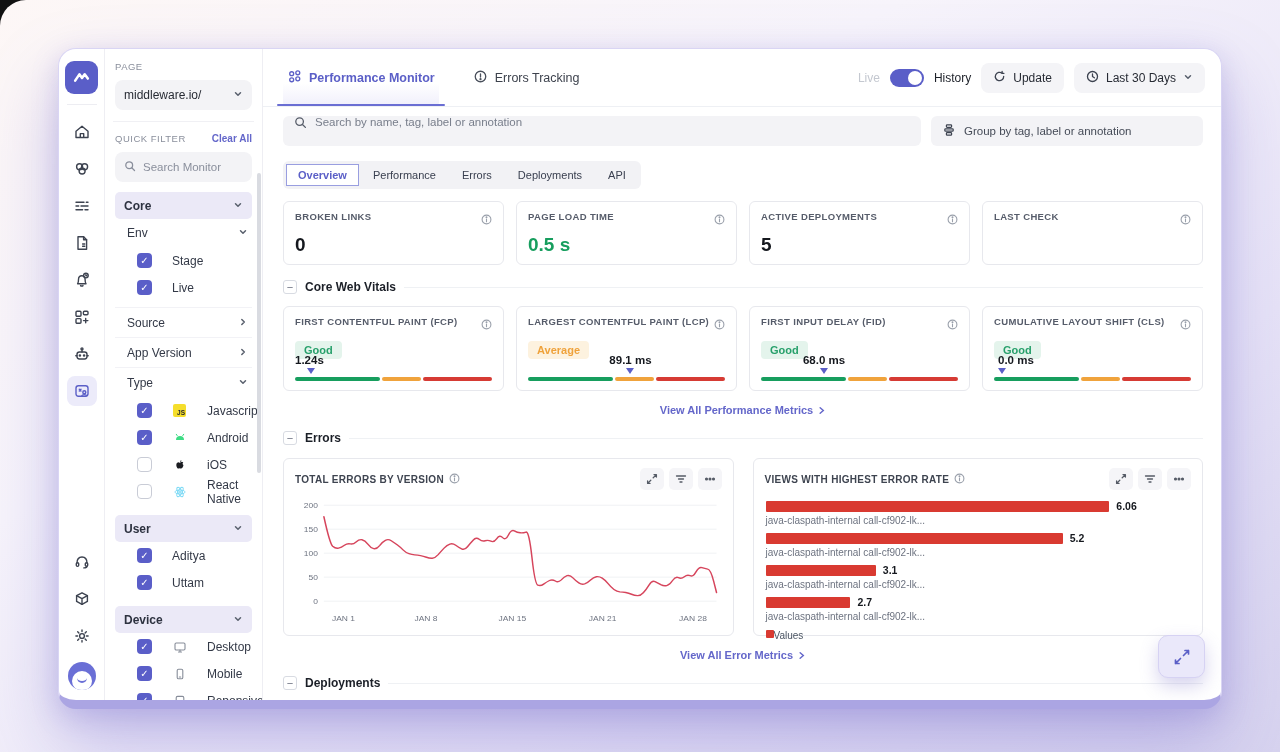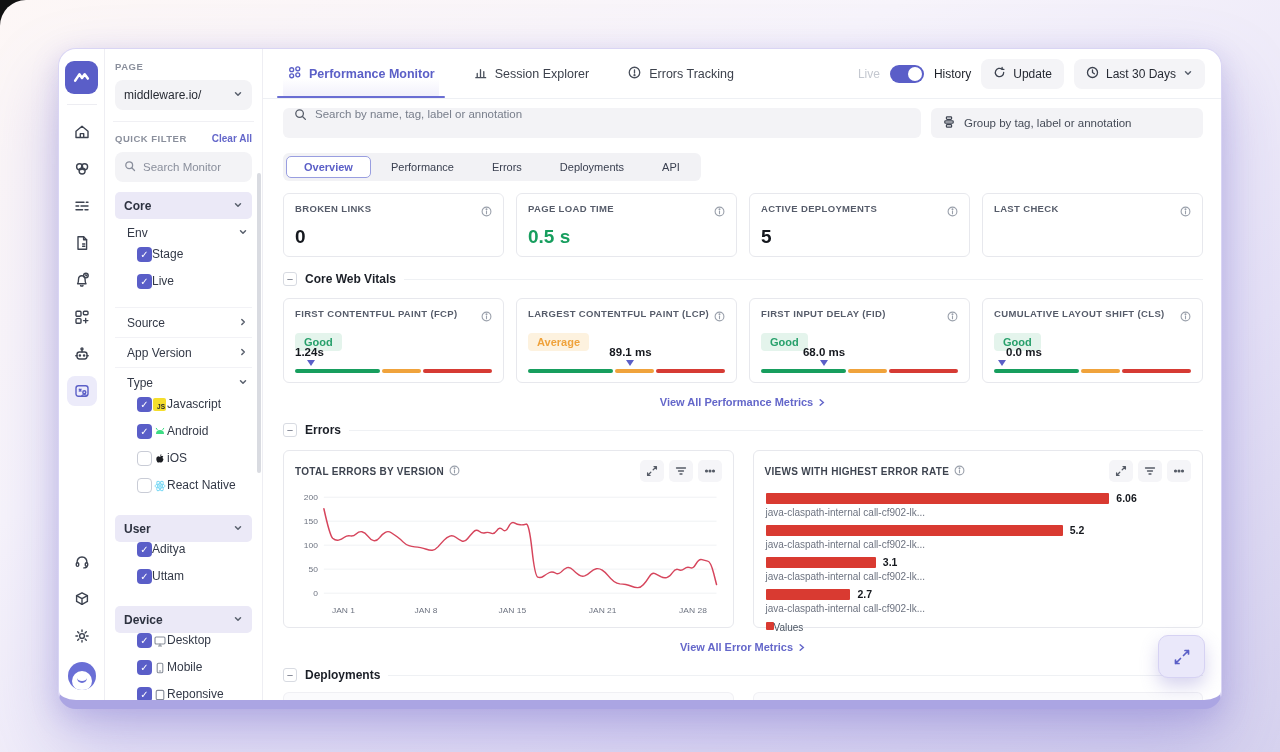--- a/index.html
+++ b/index.html
@@ -14,63 +14,63 @@
 .rail-btn{width:30px;height:30px;margin-bottom:7px;display:flex;align-items:center;justify-content:center;border-radius:8px}
 .rail-btn svg{stroke:#3d4350;fill:none;stroke-width:1.4;stroke-linecap:round;stroke-linejoin:round}
 .rail-btn.active{background:#ecebfa}
 .rail-btn.active svg{stroke:#5b5fc7}
 .rail-bottom{margin-top:auto;display:flex;flex-direction:column;align-items:center}
 .avatar{width:28px;height:28px;border-radius:50%;background:#6a6fd6;position:relative;overflow:hidden;margin-top:4px}
 .avatar .face{position:absolute;left:4px;top:9px;width:20px;height:20px;border-radius:50%;background:#fff}
 .avatar .smile{position:absolute;left:9px;top:15px;width:10px;height:6px;border-bottom:2px solid #6a6fd6;border-radius:0 0 8px 8px}
 
 .sidebar{width:158px;flex:0 0 auto;border-right:1px solid #eeeef3;padding:12px 10px 6px;position:relative;font-size:12px;overflow:hidden}
-.side-label{font-size:9.5px;font-weight:700;letter-spacing:.5px;color:#8a8f9c}
+.side-label{font-size:9.5px;font-weight:400;letter-spacing:.5px;color:#8a8f9c}
 .select{margin-top:8px;height:30px;background:#f3f3f6;border-radius:8px;display:flex;align-items:center;padding:0 9px;font-size:12px;color:#272b34}
 .select .chev{margin-left:auto}
 .side-hr{height:1px;background:#f0f0f4;margin:11px -2px}
 .qf-row{display:flex;align-items:center;justify-content:space-between}
 .clear-all{font-size:10px;color:#6467ca;font-weight:600}
 .side-search{margin-top:8px;height:30px;background:#f3f3f6;border-radius:8px;display:flex;align-items:center;gap:7px;padding:0 9px;font-size:11.5px;color:#8a8f9c}
 .sect-head{margin-top:10px;height:27px;background:#ebe9f7;border-radius:5px;display:flex;align-items:center;padding:0 9px;font-weight:700;color:#2d3240;font-size:12px}
 .sect-head .chev{margin-left:auto}
 .sub-row{height:28px;display:flex;align-items:center;padding:0 4px 0 12px;color:#333947}
 .sub-row .chev{margin-left:auto}
 .nav-row{height:30px;display:flex;align-items:center;padding:0 4px 0 12px;color:#333947;border-top:1px solid #f2f2f6}
 .nav-row .chev{margin-left:auto}
-.check-row{height:27px;display:flex;gap:0;padding-left:22px;color:#30364300}
+.check-row{height:27px;display:flex;align-items:center;gap:20px;padding-left:22px;color:#30364300}
 .check-row span.txt{color:#333947}
 .cb{width:15px;height:15px;border-radius:4px;flex:0 0 auto;display:flex;align-items:center;justify-content:center}
 .cb.on{background:#5a5ec8}
 .cb.on::after{content:"✓";color:#fff;font-size:10px;font-weight:700;line-height:1}
 .cb.off{border:1.5px solid #c9ccd6;background:#fff}
 .pt-ico{width:15px;height:15px;flex:0 0 auto;display:flex;align-items:center;justify-content:center}
 .js-badge{width:13px;height:13px;background:#f5de2c;border-radius:2px;color:#23262d;font-size:6.5px;font-weight:700;display:flex;align-items:flex-end;justify-content:flex-end;padding:1px}
 .scrollbar{position:absolute;right:1px;top:124px;width:4px;height:300px;background:#d9dbe1;border-radius:2px}
 
 .main{flex:1;display:flex;flex-direction:column;min-width:0}
-.main-header{height:50px;flex:0 0 auto;border-bottom:1px solid #eef0f4;display:flex;align-items:stretch;padding:0 16px 0 20px}
+.main-header{height:58px;flex:0 0 auto;border-bottom:1px solid #eef0f4;display:flex;align-items:stretch;padding:0 16px 0 20px}
 .htab{display:flex;align-items:center;gap:7px;font-size:12.5px;color:#3d424d;padding:0 4px;margin-right:30px;position:relative}
 .htab svg{stroke:#4a505c;fill:none;stroke-width:1.4;stroke-linecap:round;stroke-linejoin:round}
 .htab.active{color:#5b5fc7;font-weight:600;background:linear-gradient(#ffffff00 60%,#f0effb);border-radius:0 0 4px 4px}
 .htab.active svg{stroke:#5b5fc7}
 .htab.active::after{content:"";position:absolute;left:-6px;right:-6px;bottom:0;height:2px;background:#6a6ed3;border-radius:2px}
 .hdr-right{margin-left:auto;display:flex;align-items:center;gap:10px}
 .live-lbl{font-size:12px;color:#c4c8d0}
 .hist-lbl{font-size:12px;color:#1d2129}
 .toggle{width:34px;height:18px;border-radius:9px;background:#5a5ec8;position:relative}
 .toggle .knob{position:absolute;top:2px;right:2px;width:14px;height:14px;border-radius:50%;background:#fff}
 .hbtn{height:30px;background:#f4f4f7;border-radius:8px;display:flex;align-items:center;gap:7px;padding:0 12px;font-size:12px;color:#272b34}
 .hbtn svg{stroke:#3d4350;fill:none;stroke-width:1.4;stroke-linecap:round;stroke-linejoin:round}
 .content{flex:1;padding:9px 18px 0 20px;display:flex;flex-direction:column;min-height:0;position:relative}
 .search-row{display:flex;gap:10px}
 .search-box{flex:1;height:30px;background:#f3f3f6;border-radius:6px;display:flex;align-items:flex-start;gap:8px;padding:0 11px;font-size:11.5px;color:#787e8b}
 .group-box{width:272px;height:30px;background:#f3f3f6;border-radius:6px;display:flex;align-items:center;gap:8px;padding:0 11px;font-size:11.5px;color:#454b57}
 .subtabs{margin-top:15px;display:inline-flex;align-self:flex-start;background:#f2f2f5;border-radius:6px;padding:3px;gap:2px}
-.subtab{font-size:11px;color:#3a4050;padding:4px 17px;border-radius:5px;border:1px solid transparent}
+.subtab{font-size:11px;color:#3a4050;padding:4px 11px;border-radius:0;border:1px solid transparent}
 .subtab.active{background:#fff;border-color:#999ee0;color:#5b5fc7;font-weight:600}
 .cards-row{margin-top:12px;display:flex;gap:12px}
 .mcard{flex:1;height:64px;border:1px solid #e7e8ed;border-radius:6px;padding:9px 11px;display:flex;flex-direction:column}
 .mcard-top{display:flex;align-items:flex-start;justify-content:space-between}
 .lbl-xs{font-size:9.5px;font-weight:700;letter-spacing:.35px;color:#565c6a}
 .mvalue{margin-top:5px;font-size:19px;font-weight:700;color:#15181e}
 .sect-row{margin-top:15px;display:flex;align-items:center;gap:8px}
 .minus-box{width:14px;height:14px;border:1px solid #d8dbe2;border-radius:3px;color:#6a7080;font-size:11px;line-height:11px;display:flex;align-items:center;justify-content:center;background:#fff}
 .sect-title{font-size:12px;font-weight:700;color:#1b1f27}
 .sect-line{flex:1;height:1px;background:#eff1f4}
@@ -370,27 +370,20 @@
         <span><svg width="15" height="15" viewBox="0 0 16 16">
               <circle cx="5" cy="5" r="2.1"></circle>
               <circle cx="11.5" cy="4" r="2.1"></circle>
               <circle cx="5" cy="11.5" r="2.1"></circle>
               <circle cx="11.5" cy="10.5" r="2.1"></circle>
             </svg></span>
         <span>Performance Monitor</span>
       </div>
       <div class="htab">
         <span><svg width="15" height="15" viewBox="0 0 16 16">
-              <path d="M3 13.5 H13.5"></path>
-              <path d="M4.5 13 V9 M8 13 V5 M11.5 13 V7"></path>
-            </svg></span>
-        <span>Session Explorer</span>
-      </div>
-      <div class="htab">
-        <span><svg width="15" height="15" viewBox="0 0 16 16">
               <circle cx="8" cy="8" r="5.6"></circle>
               <path d="M8 5.2 V8.6"></path>
               <circle cx="8" cy="10.8" r=".5" fill="#4a505c"></circle>
             </svg></span>
         <span>Errors Tracking</span>
       </div>
       <div class="hdr-right">
         <span class="live-lbl">Live</span>
         <span class="toggle">
             <span class="knob"></span>
@@ -560,21 +553,21 @@
           <div class="mcard-top">
               <span class="lbl-xs">CUMULATIVE LAYOUT SHIFT (CLS)</span>
               <span class="info"><svg width="11" height="11" viewBox="0 0 12 12">
                   <circle cx="6" cy="6" r="4.8"></circle>
                   <path d="M6 5.4 V8.4"></path>
                   <circle cx="6" cy="3.6" r=".5" fill="#9aa0ab"></circle>
                 </svg></span>
             </div>
           <span class="badge good">Good</span>
           <div class="meter">
-              <span class="vvalue" style="left: 12px;">0.0 ms</span>
+              <span class="vvalue" style="left: 4px;">0.0 ms</span>
               <span class="marker" style="left: 4%;"></span>
               <div class="gauge">
                 <i style="width: 44%; background: rgb(23, 158, 94);"></i>
                 <i style="width: 20%; background: rgb(240, 163, 60);"></i>
                 <i style="width: 36%; background: rgb(214, 59, 52);"></i>
               </div>
             </div>
         </div>
       </div>
 

